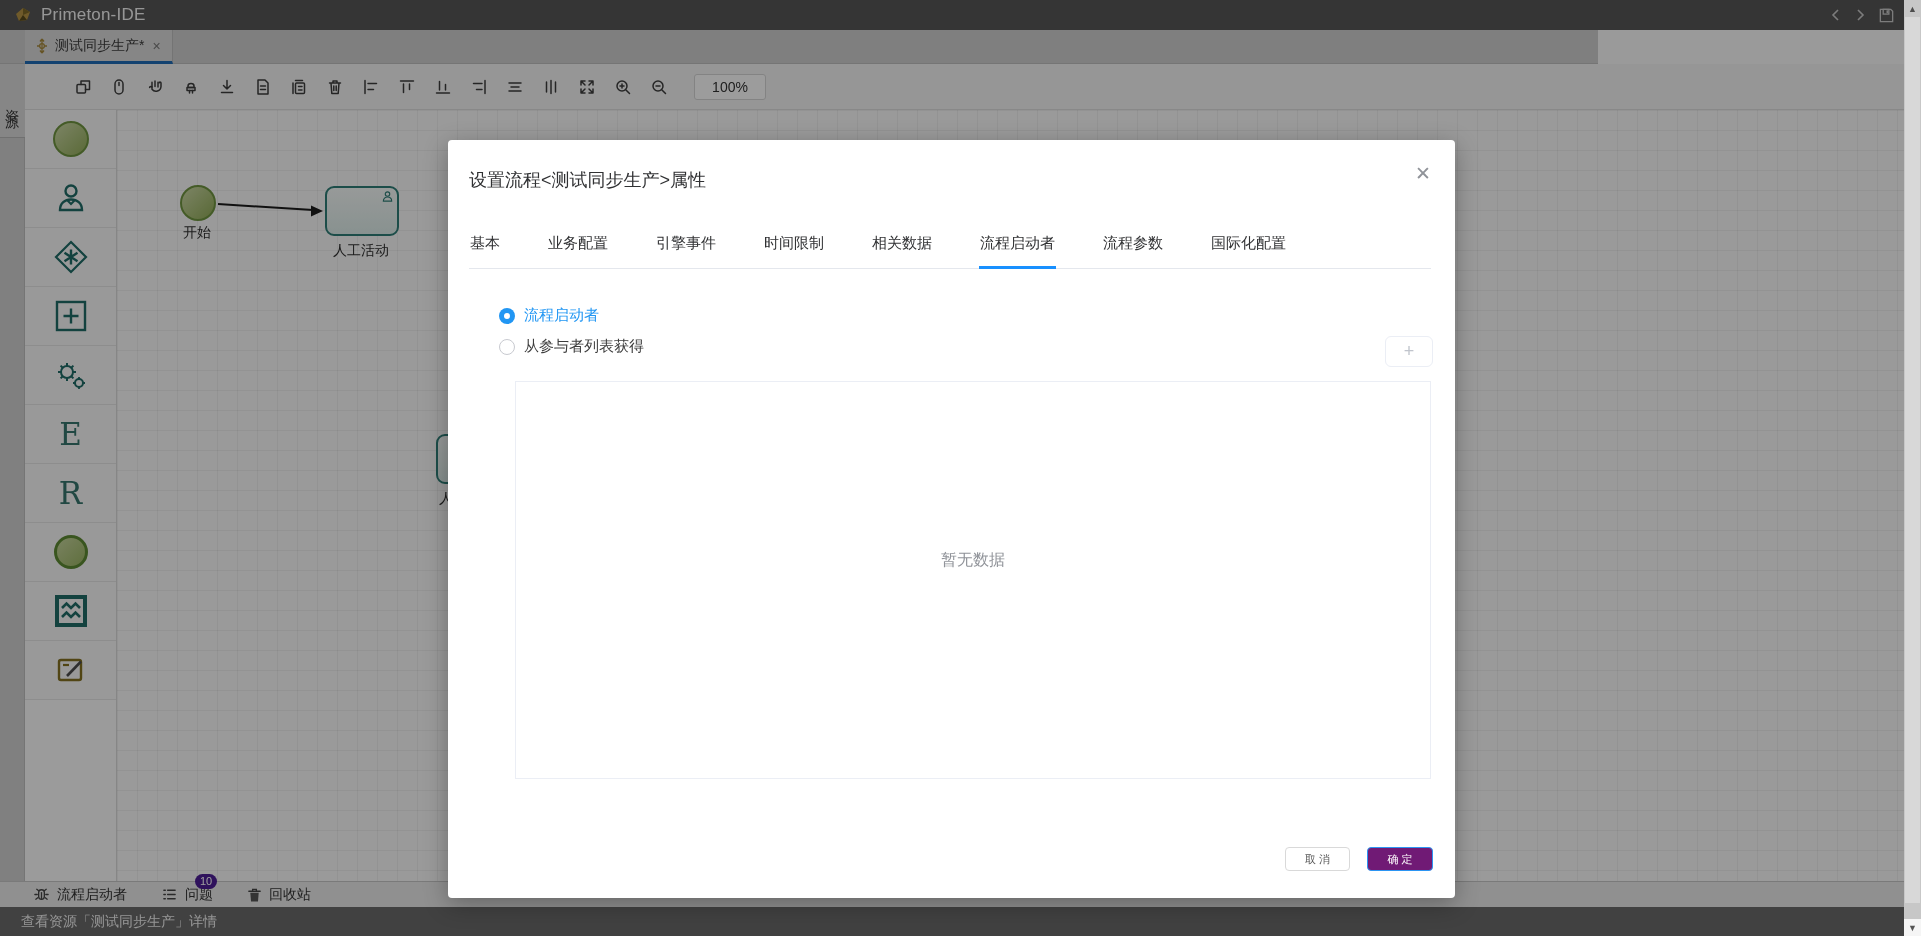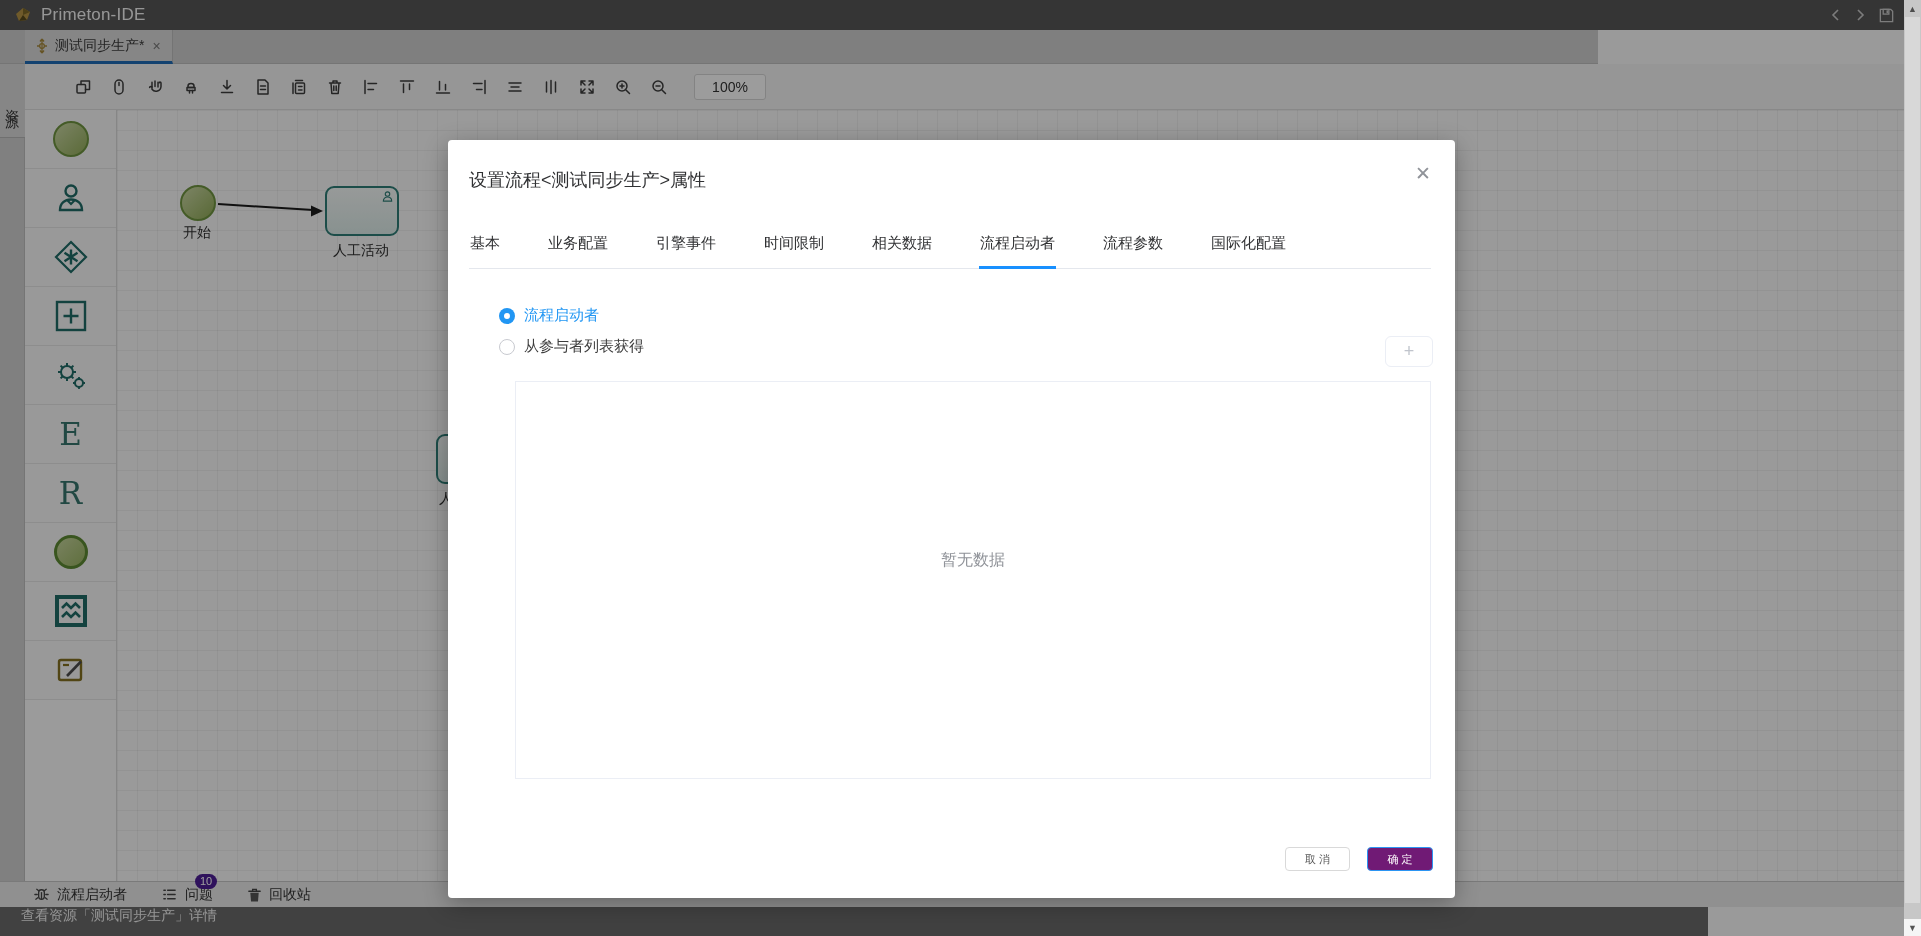--- a/index.html
+++ b/index.html
@@ -49,21 +49,21 @@
   .node-activity svg { position:absolute; right:3px; top:2px; }
 
   
   .bottombar { position:absolute; left:0; top:881px; width:1904px; height:26px; background:#e9e9e9; border-top:1px solid #c6c6c6; display:flex; align-items:center; padding-left:33px; gap:34px; z-index:1; }
   .bitem { display:flex; align-items:center; gap:7px; cursor:pointer; position:relative; }
   .bitem span.blabel { font-size:14px; color:#333; }
   .bitem svg { stroke:#444; fill:none; stroke-width:1.4; stroke-linecap:round; }
   .badge { position:absolute; left:34px; top:-12px; background:#4c1d95; color:#fff; font-size:11px; line-height:15px; padding:0 5px; border-radius:8px; }
 
   
-  .statusbar { position:absolute; left:0; top:907px; width:1708px; height:29px; background:#6a6a6a; display:flex; z-index:1; }
+  .statusbar { position:absolute; left:0; top:907px; width:1904px; height:29px; background:#6a6a6a; display:flex; align-items:center; z-index:1; }
   .statusbar span { color:#f0f0f0; font-size:14px; margin-left:21px; }
 
   
   .vscroll { position:absolute; right:0; top:0; width:17px; height:936px; background:#c7c7c7; z-index:300; }
   .varrow { position:absolute; left:0; width:17px; height:17px; display:flex; align-items:center; justify-content:center; font-size:9px; color:#4d4d4d; cursor:pointer; }
   .vthumb { position:absolute; left:1px; top:17px; width:15px; height:886px; background:#d8d8d8; cursor:pointer; }
   .vcorner { position:absolute; left:0; top:919px; width:17px; height:17px; background:#f5f5f5; display:flex; align-items:center; justify-content:center; font-size:9px; color:#555; }
 
   
   .overlay { position:absolute; left:0; top:0; width:1904px; height:936px; background:rgba(0,0,0,.38); z-index:50; }

